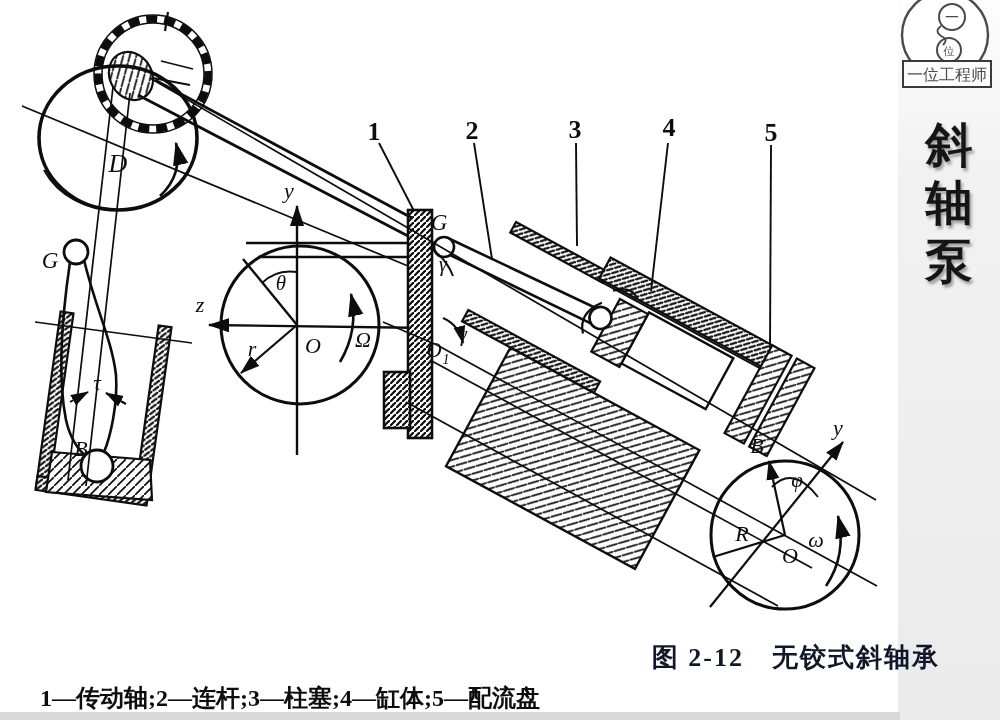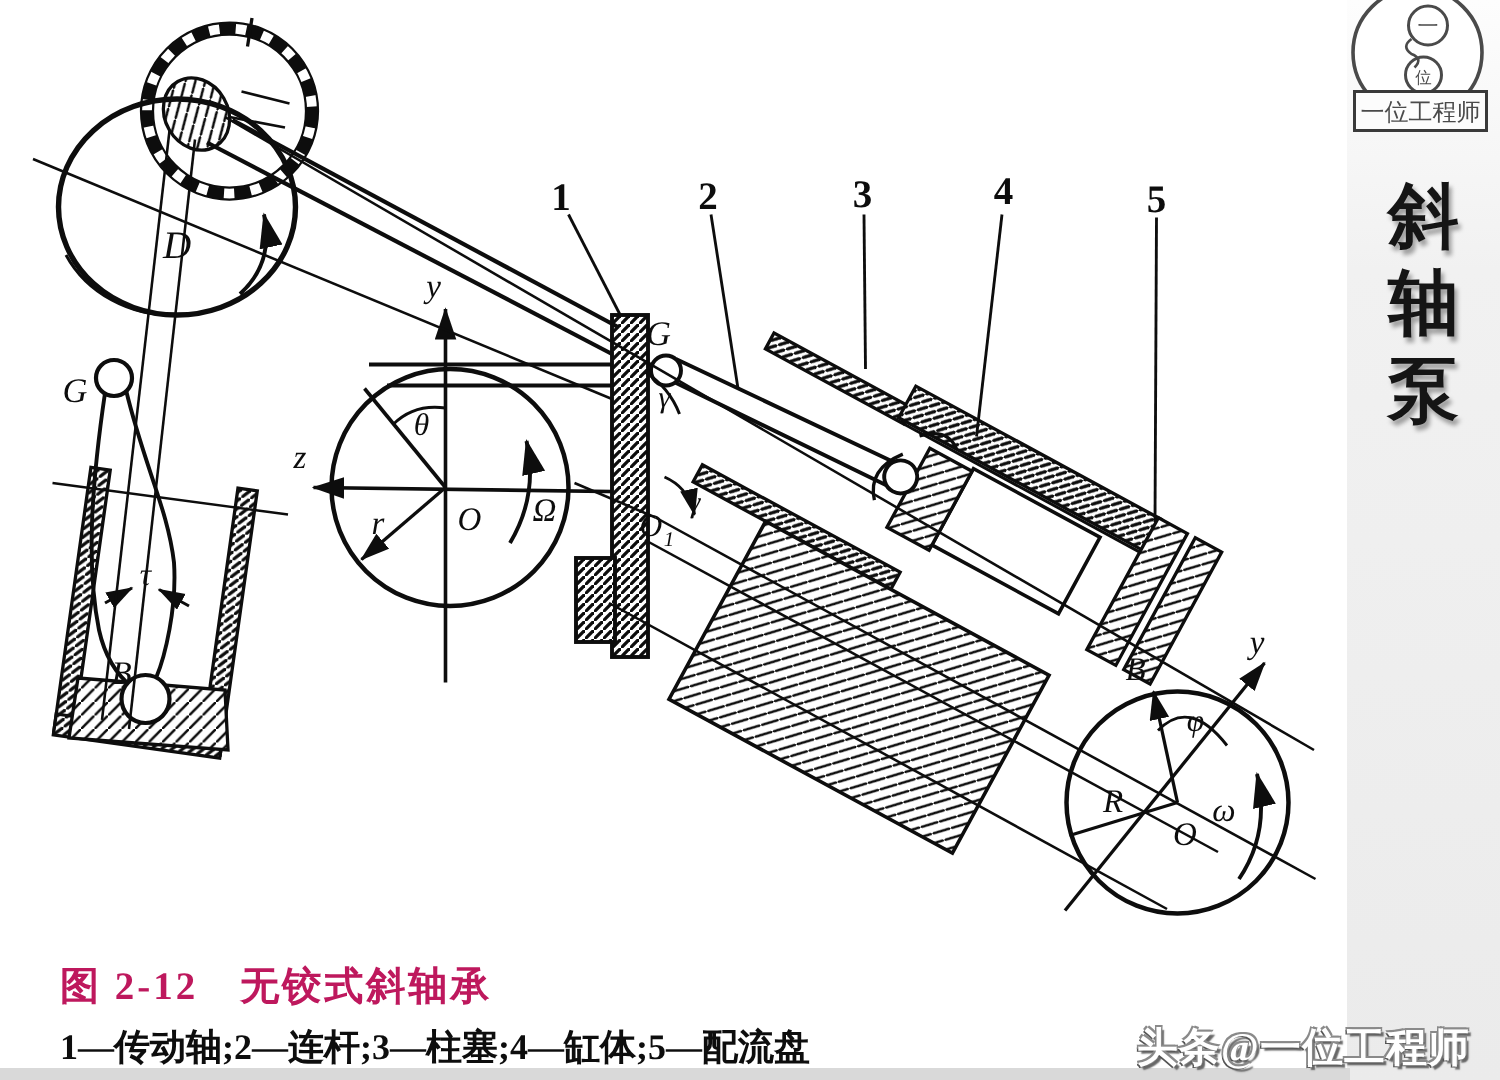--- a/index.html
+++ b/index.html
@@ -6,22 +6,22 @@
   body{width:1000px;height:720px;position:relative;overflow:hidden;background:#ffffff;
        font-family:"Liberation Serif","DejaVu Serif",serif;}
   #stage{position:absolute;inset:0;width:1000px;height:720px;}
   .sidebar{position:absolute;left:898px;top:0;width:102px;height:720px;
            background:linear-gradient(180deg,#fdfdfd 0%,#f1f1f1 25%,#ebebeb 100%);z-index:1;}
   .bottom-strip{position:absolute;left:0;top:712px;width:900px;height:8px;background:#d9d9d9;z-index:1;}
   svg.diagram{position:absolute;left:0;top:0;z-index:2;}
   .vertical-title{position:absolute;left:900px;top:116px;width:98px;text-align:center;z-index:3;}
   .vertical-title span{display:block;font-size:47px;line-height:58px;font-weight:bold;color:#151515;
            text-shadow:2px 3px 3px rgba(0,0,0,0.35);}
-  .caption{position:absolute;left:40px;top:640px;width:900px;text-align:left;font-size:26px;
-           font-weight:bold;color:#be185d;z-index:3;letter-spacing:2px;}
+  .caption{position:absolute;left:40px;top:640px;width:900px;text-align:right;font-size:26px;
+           font-weight:bold;color:#0f172a;z-index:3;letter-spacing:2px;}
   .legend{position:absolute;left:40px;top:682px;width:908px;text-align:left;font-size:24px;
            font-weight:bold;color:#0d0d0d;z-index:3;}
   .watermark{position:absolute;left:758px;top:680px;width:242px;font-size:27px;font-weight:bold;
            color:#ffffff;z-index:4;letter-spacing:1px;
            text-shadow:-1px -1px 0 #8a8a8a,1px -1px 0 #8a8a8a,-1px 1px 0 #555,2px 2px 1px #666;}
   text.lab{font-family:"Liberation Serif","DejaVu Serif",serif;font-style:italic;fill:#0d0d0d;}
   text.num{font-family:"Liberation Serif","DejaVu Serif",serif;font-weight:bold;fill:#0d0d0d;}
   text.logo-t{font-family:"Liberation Serif","DejaVu Serif",serif;fill:#4a4a4a;}
 </style>
 </head>
@@ -184,15 +184,14 @@
 
   <div class="vertical-title">
     <span>斜</span>
     <span>轴</span>
     <span>泵</span>
   </div>
 
   <div class="caption">图 2-12　无铰式斜轴承</div>
   <div class="legend">1—传动轴;2—连杆;3—柱塞;4—缸体;5—配流盘</div>
 
-  <div class="watermark">头条@一位工程师</div>
 
 </div>
 
 </body></html>

